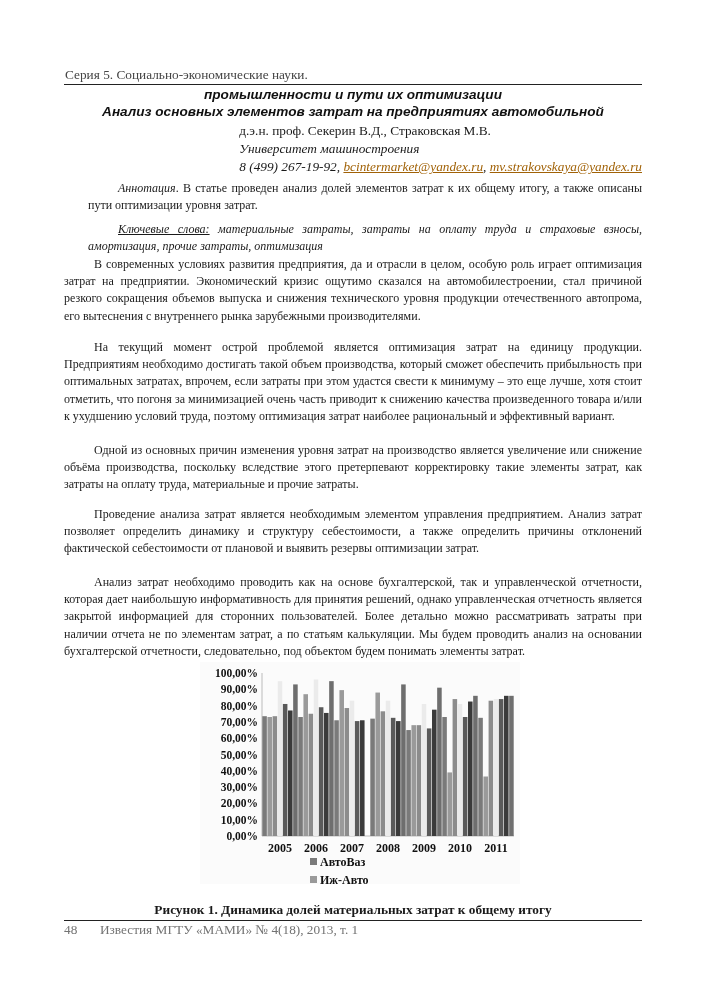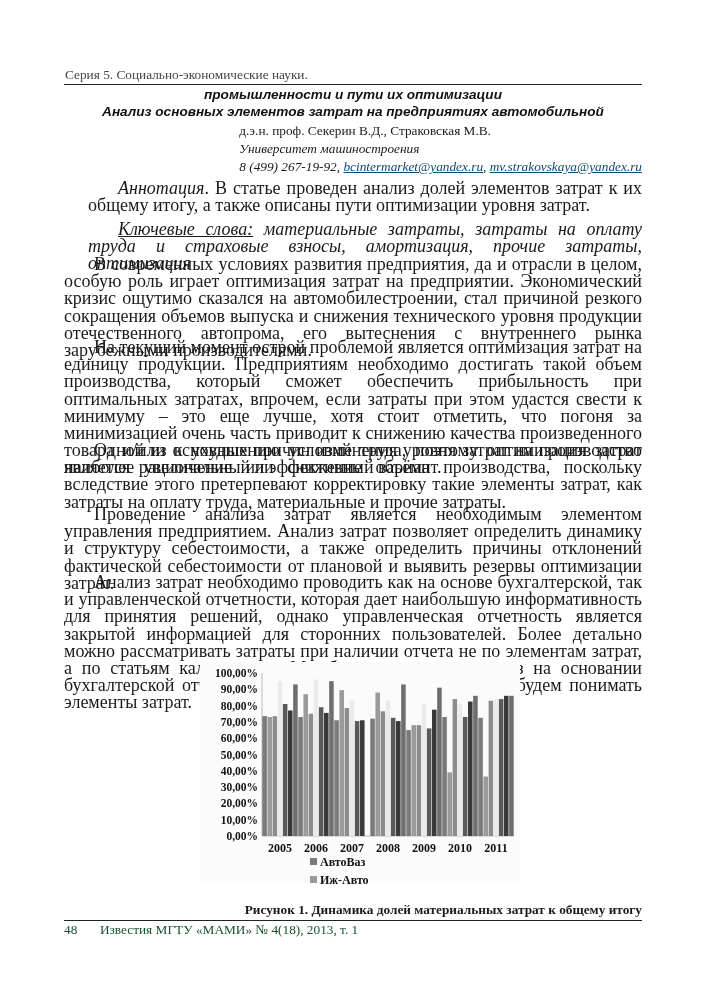--- a/index.html
+++ b/index.html
@@ -6,31 +6,31 @@
   body { width: 709px; height: 1004px; position: relative; overflow: hidden;
          font-family: "Liberation Serif", serif; color: #1a1a1a; }
   .page { position: absolute; left: 64px; top: 0; width: 578px; }
   .series-header { position: absolute; top: 67px; left: 1px; font-size: 13.3px; color: #444; }
   .hr-top { position: absolute; top: 84px; left: 0; width: 578px; border-top: 1.3px solid #222; }
   .title { position: absolute; top: 86px; left: 0; width: 578px; text-align: center;
            font-family: "Liberation Sans", sans-serif; font-weight: bold; font-style: italic;
            font-size: 13.6px; line-height: 17px; color: #111; }
   .authors { position: absolute; top: 122px; right: 0; text-align: left; font-size: 13.3px; line-height: 18px; }
   .authors .inst, .authors .contacts { font-style: italic; }
-  .authors a { color: #0c4a6e; text-decoration: underline; margin-top: 44px; }
-  .para { position: absolute; left: 0; width: 578px; font-size: 18px; line-height: 17.2px;
+  .authors a { color: #a16207; text-decoration: underline; margin-top: 44px; }
+  .para { position: absolute; left: 0; width: 578px; font-size: 12px; line-height: 17.2px;
           text-align: justify; text-indent: 30px; }
   .para.abstract { left: 24px; width: 554px; }
   .ital { font-style: italic; }
   .ul { text-decoration: underline; }
   .chart-wrap { position: absolute; left: 136px; top: 662px; width: 320px; height: 222px; background: #fbfbfb; }
-  .caption { position: absolute; top: 902px; left: 0; width: 578px; text-align: right;
+  .caption { position: absolute; top: 902px; left: 0; width: 578px; text-align: center;
              font-weight: bold; font-size: 13.3px; }
   .hr-bot { position: absolute; top: 920px; left: 0; width: 578px; border-top: 1.3px solid #222; }
-  .footer { position: absolute; top: 922px; left: 0; font-size: 13.3px; color: #14532d; }
+  .footer { position: absolute; top: 922px; left: 0; font-size: 13.3px; color: #737373; }
   .footer .pg { display: inline-block; width: 36px; }
   svg text { font-family: "Liberation Serif", serif; font-weight: bold; fill: #111; }
 </style>
 </head>
 <body>
 
 <div class="page">
   <div class="series-header">Серия 5. Социально-экономические науки.</div>
   <div class="hr-top"></div>
 

